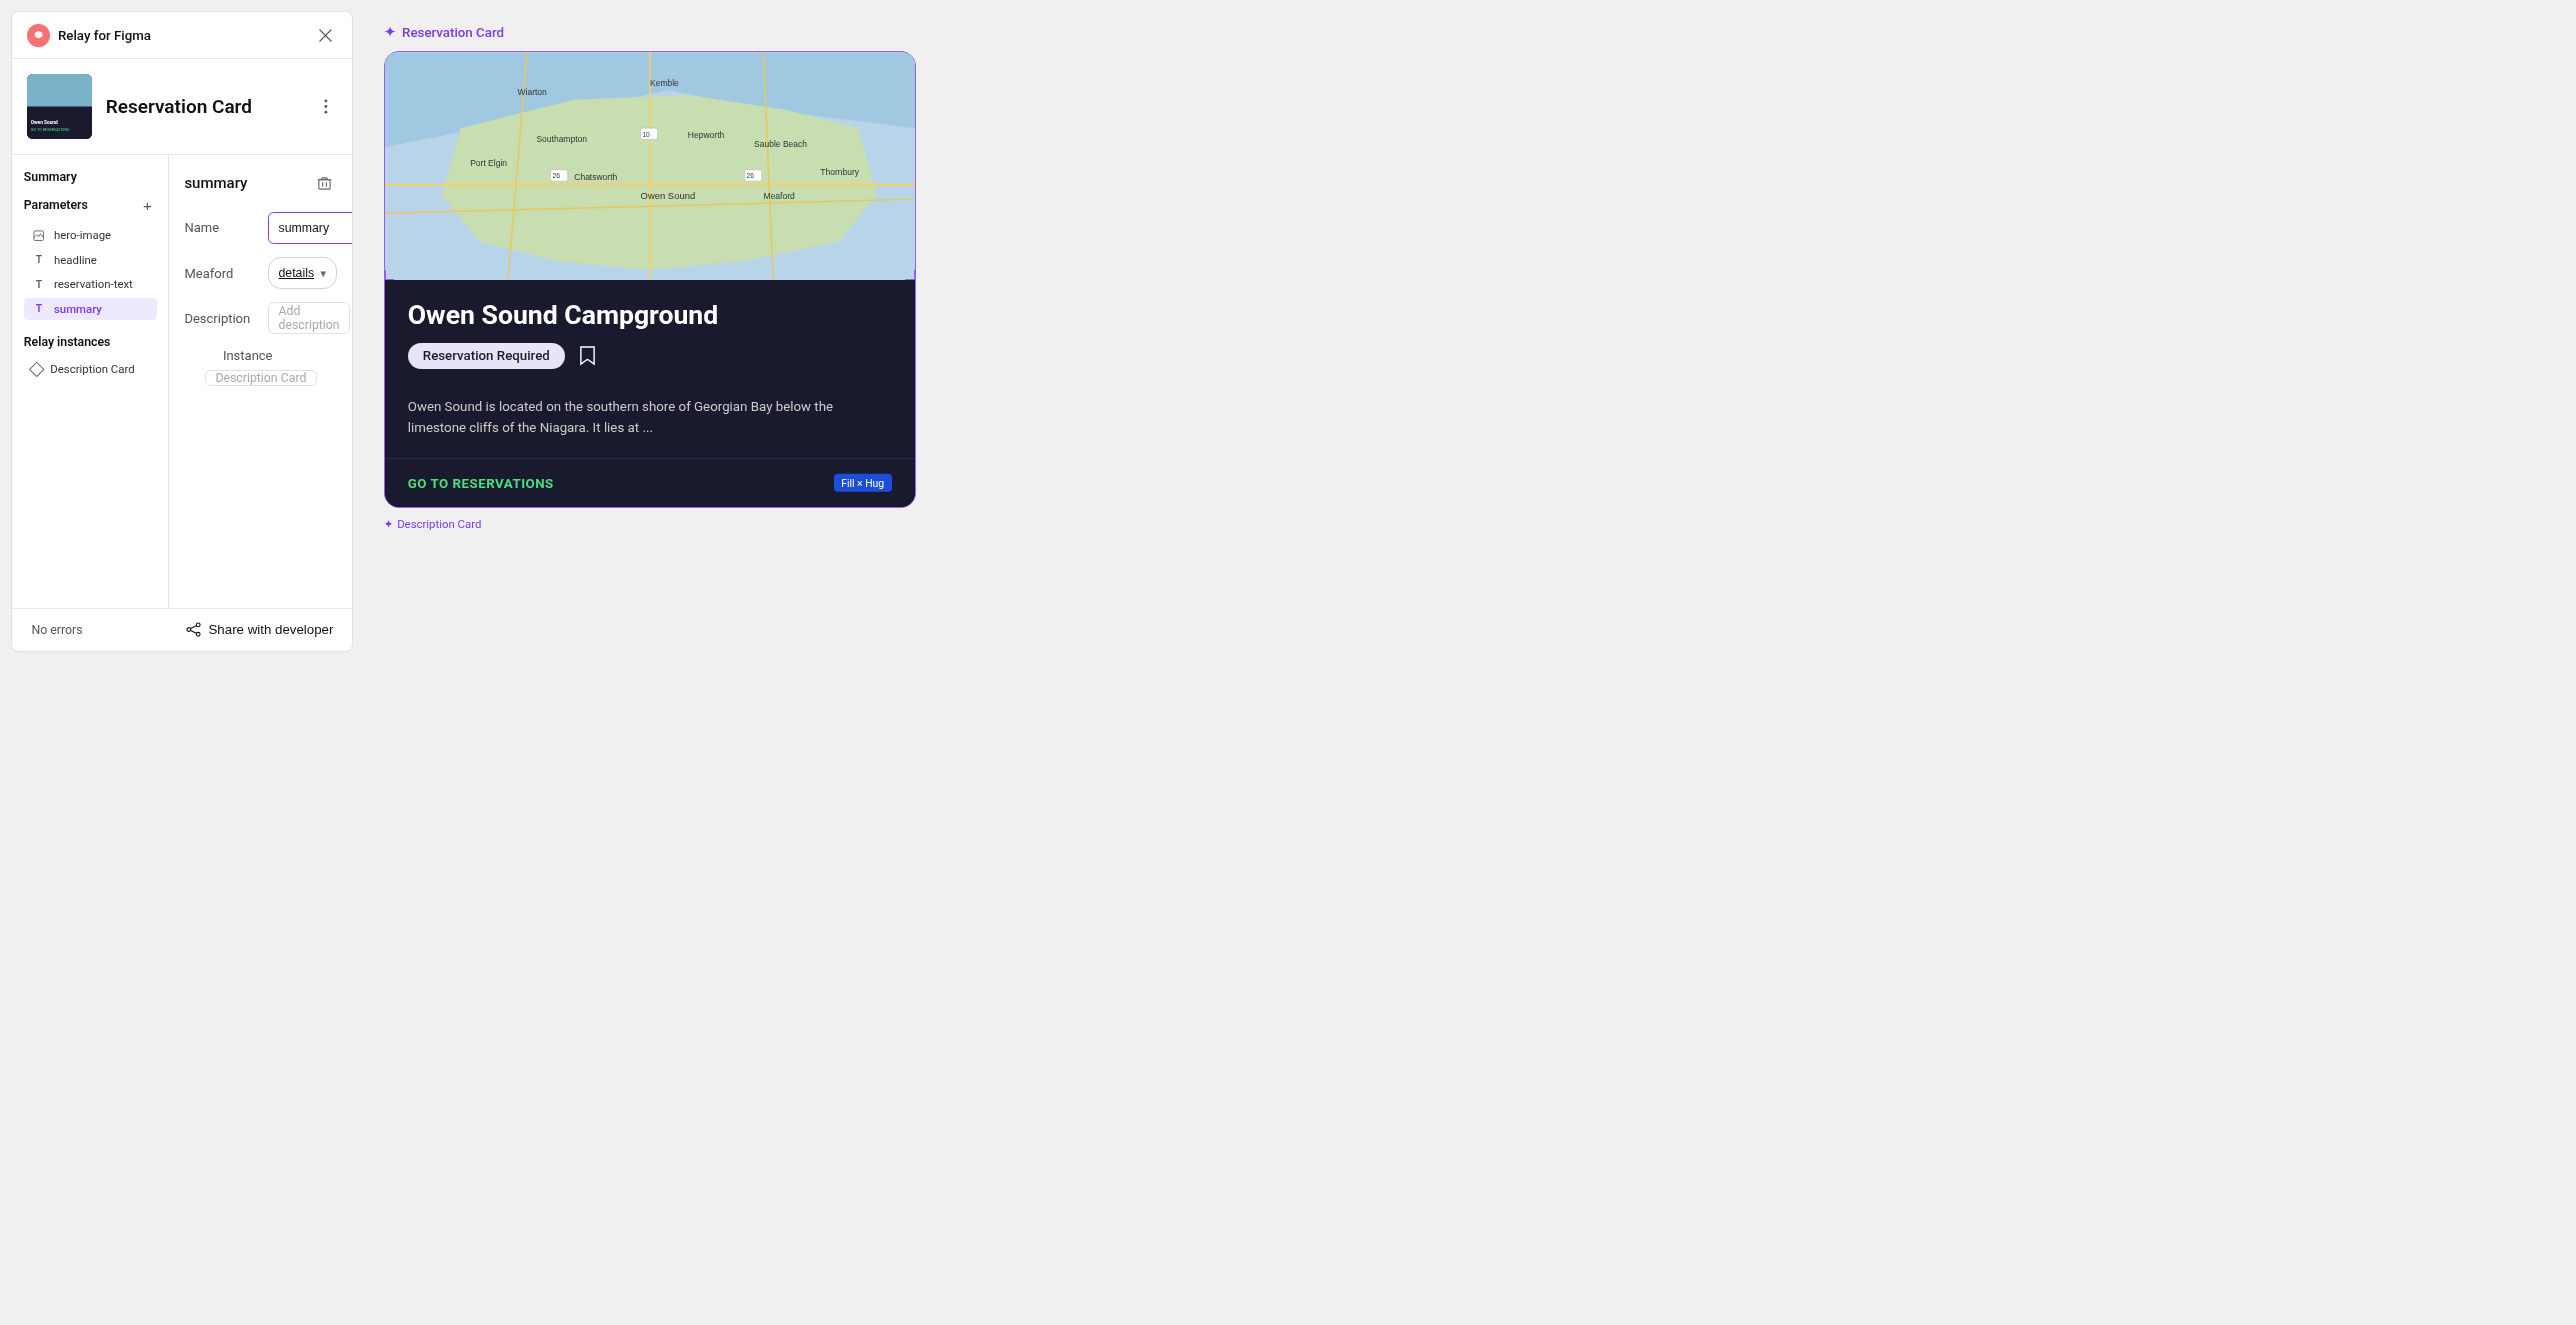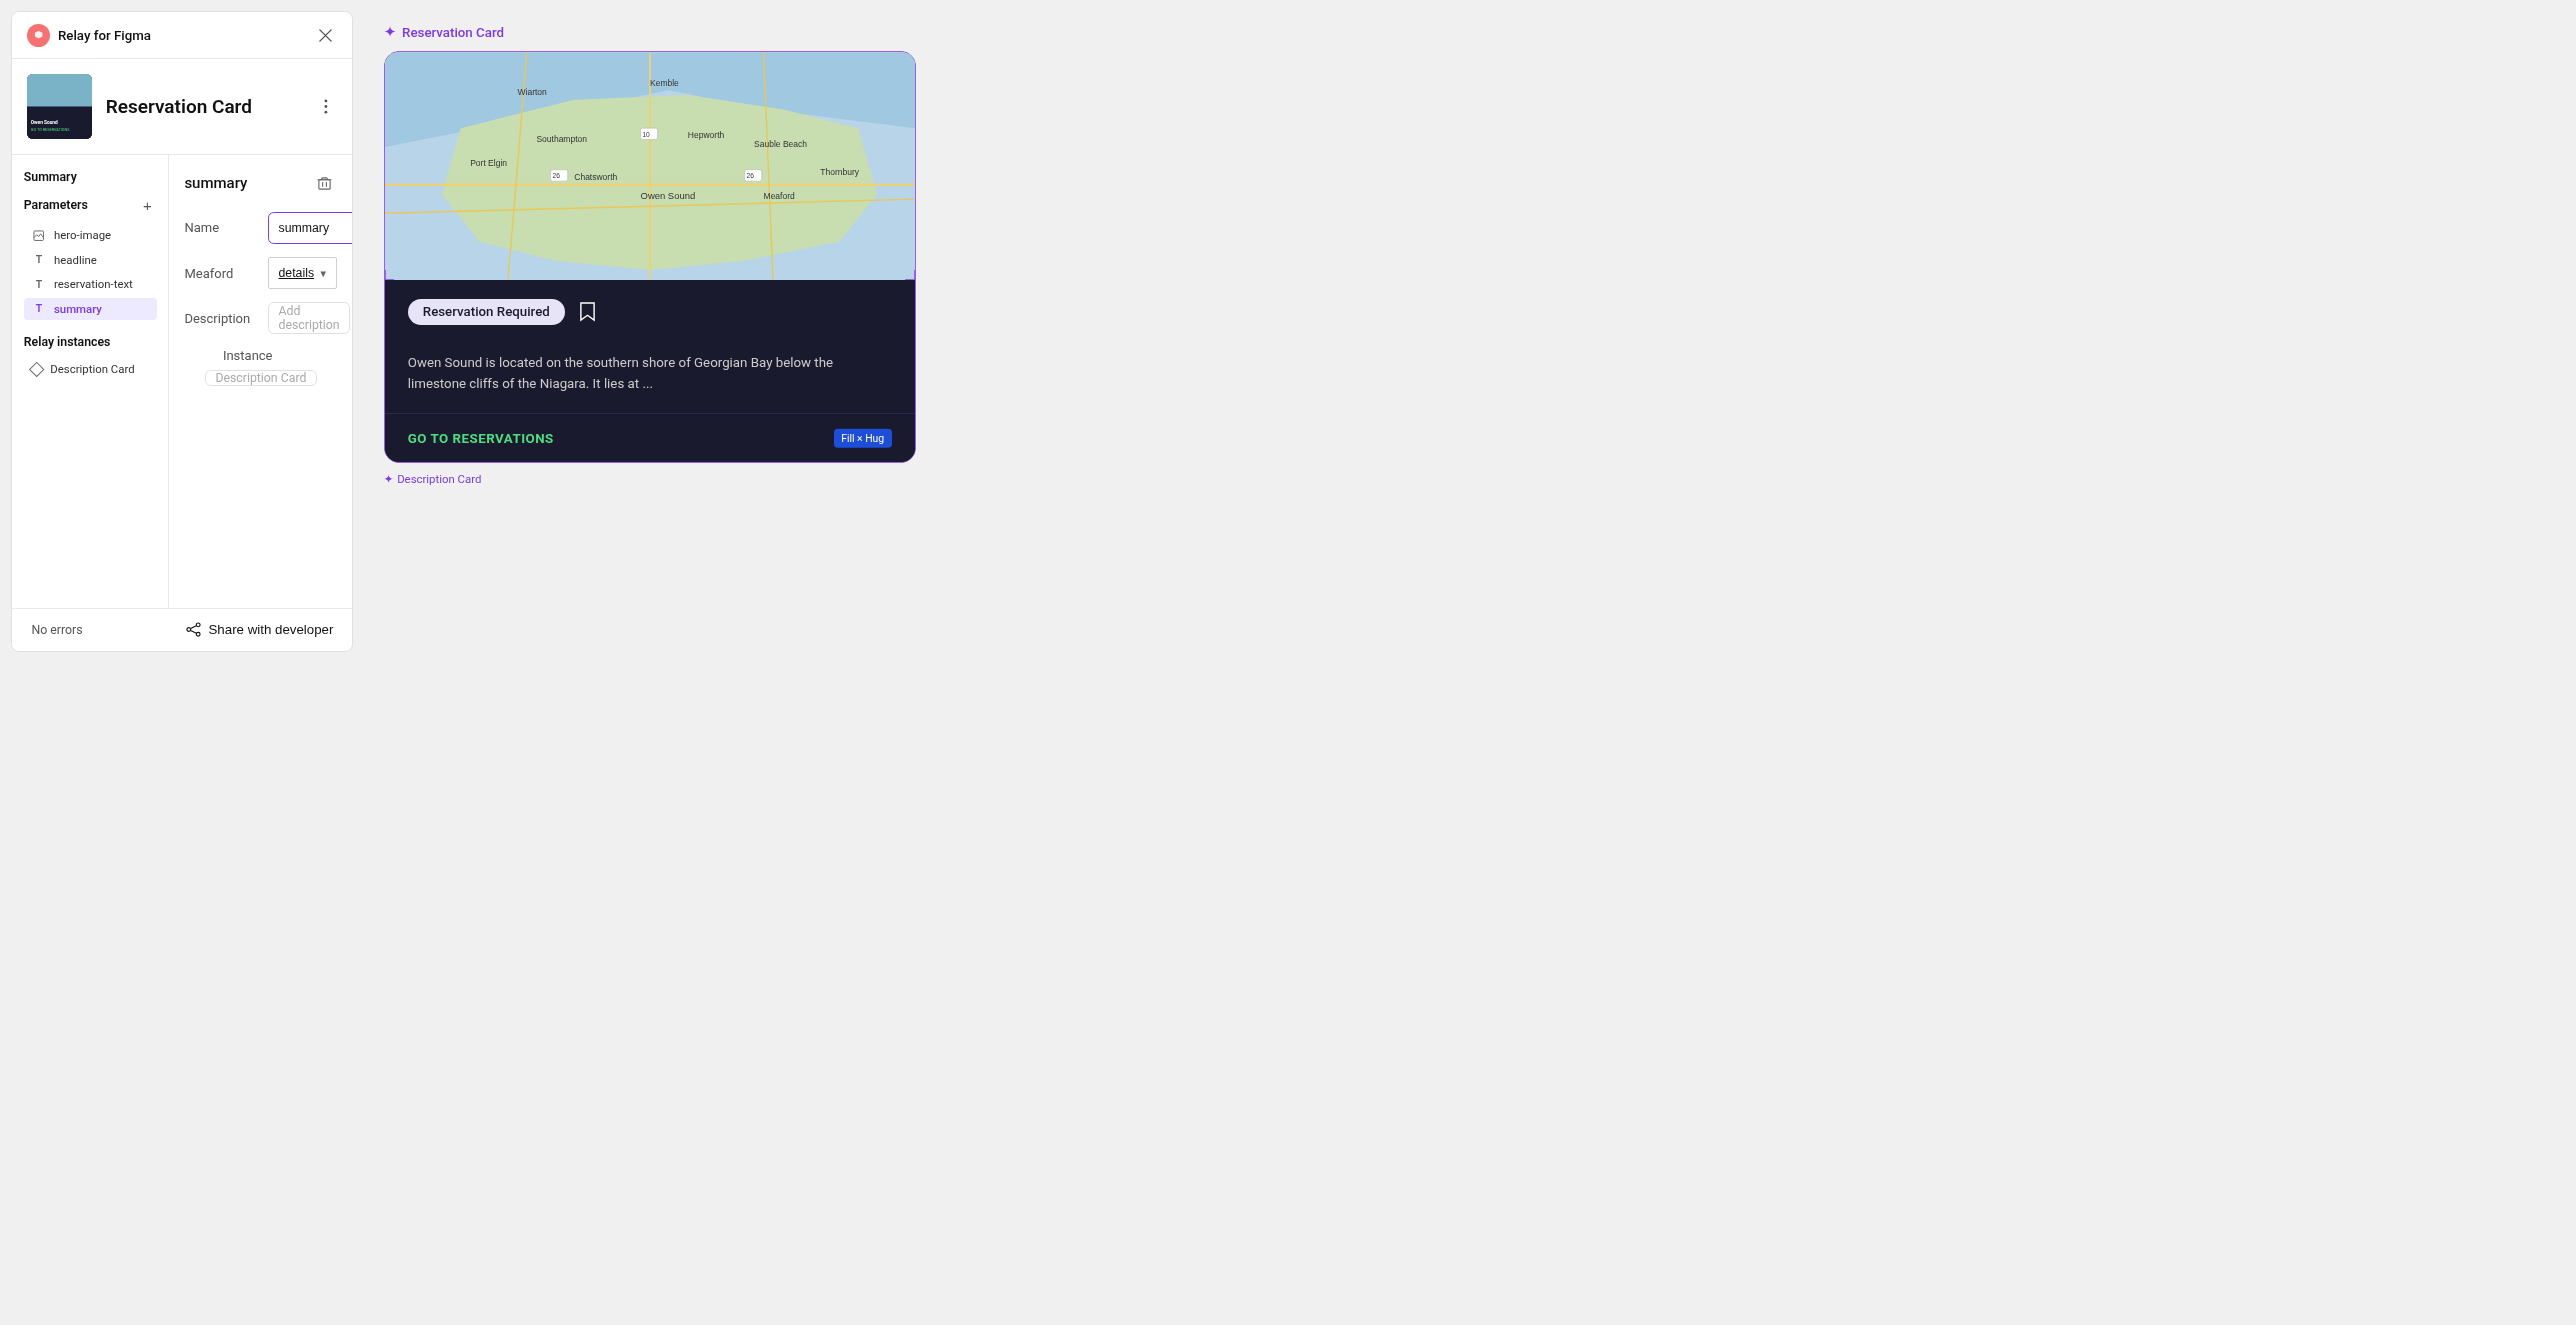--- a/index.html
+++ b/index.html
@@ -259,21 +259,21 @@
       color: #aaa;
     }
     .form-select-wrapper {
       flex: 1;
       position: relative;
     }
     .form-select-wrapper select {
       width: 100%;
       height: 32px;
       border: 1.4px solid #d0d0d0;
-      border-radius: 2px;
+      border-radius: 13px;
       padding: 0 9.5px;
       font-size: 12.3px;
       color: #111;
       background: #fff;
       appearance: none;
       cursor: pointer;
       outline: none;
       text-decoration: underline;
     }
     .form-select-arrow {
@@ -639,20 +639,21 @@
           <text x="272" y="89" font-size="7" fill="#333" font-family="sans-serif">10</text>
         </svg>
         
         <div style="position:absolute;top:0;left:0;width:9.5px;height:9.5px;border-top:1.9px solid #9b5de5;border-left:1.9px solid #9b5de5;"></div>
         <div style="position:absolute;top:0;right:0;width:9.5px;height:9.5px;border-top:1.9px solid #9b5de5;border-right:1.9px solid #9b5de5;"></div>
         <div style="position:absolute;bottom:0;left:0;width:9.5px;height:9.5px;border-bottom:1.9px solid #9b5de5;border-left:1.9px solid #9b5de5;"></div>
         <div style="position:absolute;bottom:0;right:0;width:9.5px;height:9.5px;border-bottom:1.9px solid #9b5de5;border-right:1.9px solid #9b5de5;"></div>
       </div>
 
       <div class="card-body">
+        <div class="card-title">Owen Sound Campground</div>
         <div class="card-tags">
           <span class="tag-reservation">Reservation Required</span>
           <div class="bookmark-icon">
             <svg width="17" height="21" viewBox="0 0 18 22" fill="none">
               <path d="M2 2h14v18l-7-5-7 5V2z" stroke="white" stroke-width="1.5" fill="none"></path>
             </svg>
           </div>
         </div>
         <div class="card-description">Owen Sound is located on the southern shore of Georgian Bay below the limestone cliffs of the Niagara. It lies at ...</div>
       </div>

